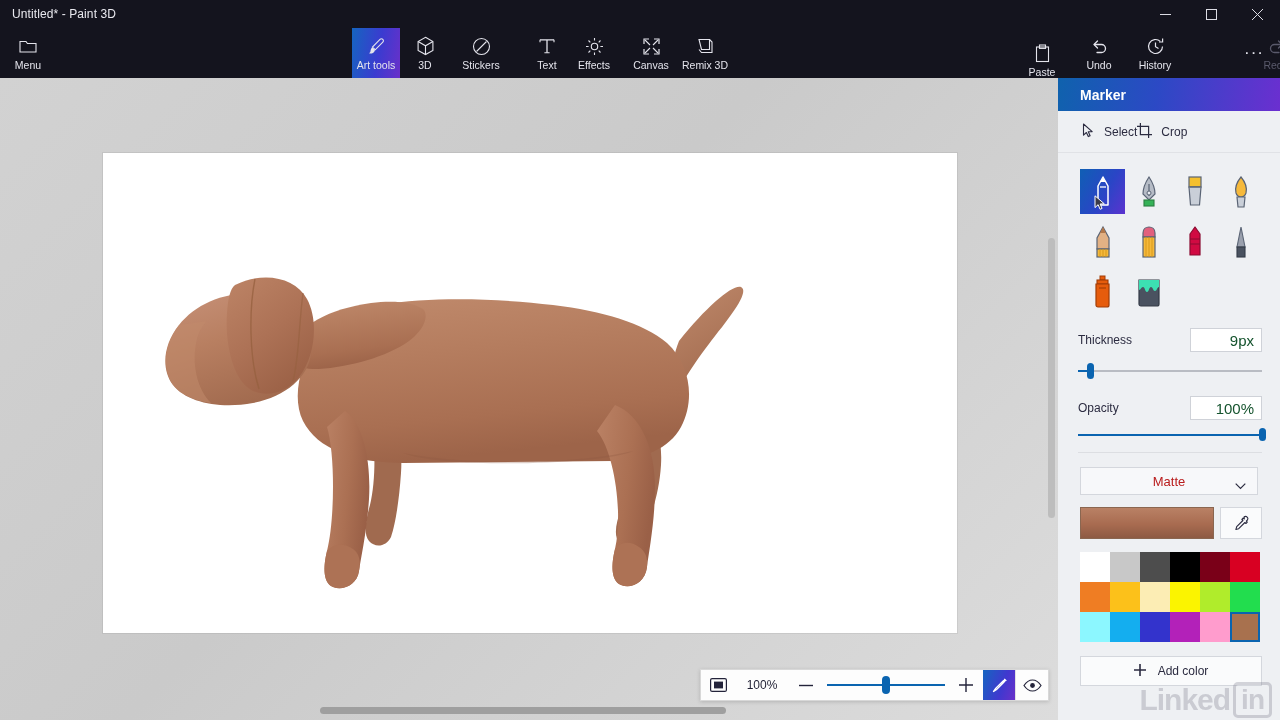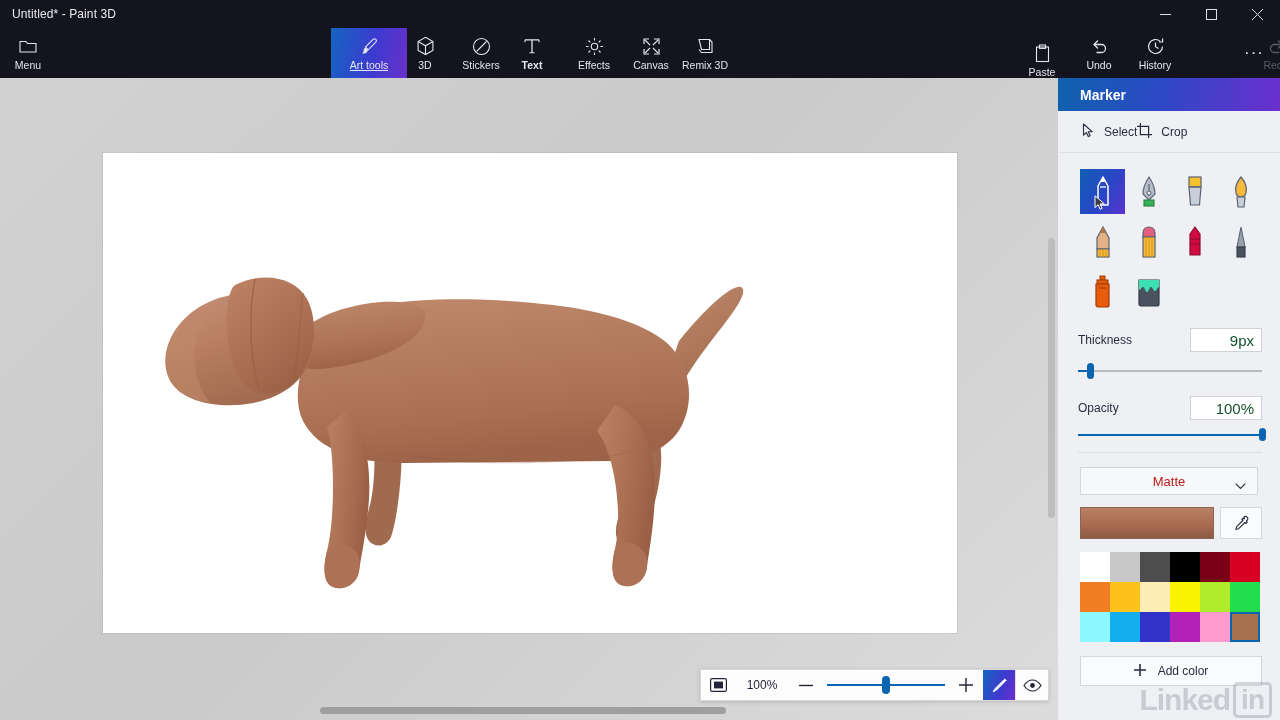--- a/index.html
+++ b/index.html
@@ -234,21 +234,21 @@
 
     <div class="ribbon-item" style="left:0px;width:56px;">
       <span class="ico">
         <svg width="18" height="16" viewBox="0 0 18 16">
             <path d="M1 3.5h6l1.4 2H17v8.5H1z" fill="none" stroke="currentColor" stroke-width="1.1"></path>
           </svg>
       </span>
       <span class="lbl">Menu</span>
     </div>
 
-    <div class="ribbon-item active" style="left:331px;width:76px;text-decoration:underline;">
+    <div class="ribbon-item active" style="left:352px;width:48px;">
       <span class="ico">
         <svg width="19" height="19" viewBox="0 0 19 19">
             <path d="M15.8 2.4c.8.8.8 2 0 2.8L8.2 12.8 5.5 10 13 2.4c.8-.8 2.1-.8 2.8 0z" fill="none" stroke="currentColor" stroke-width="1.1"></path>
             <path d="M5.2 10.3l2.8 2.8c-.4 1.6-1.5 3-3.3 3.3-1 .2-2 .1-2.6-.1.9-.5 1.3-1.2 1.4-2.2.1-1.5.8-2.9 1.7-3.8z" fill="currentColor"></path>
           </svg>
       </span>
       <span class="lbl">Art tools</span>
     </div>
 
     <div class="ribbon-item" style="left:393px;">
@@ -264,21 +264,21 @@
     <div class="ribbon-item" style="left:449px;">
       <span class="ico">
         <svg width="19" height="19" viewBox="0 0 19 19">
             <circle cx="9.5" cy="9.5" r="8" fill="none" stroke="currentColor" stroke-width="1.1"></circle>
             <path d="M4.5 14.5L14.5 4.5" stroke="currentColor" stroke-width="1.1"></path>
           </svg>
       </span>
       <span class="lbl">Stickers</span>
     </div>
 
-    <div class="ribbon-item" style="left:500px;font-weight:bold;">
+    <div class="ribbon-item" style="left:515px;">
       <span class="ico">
         <svg width="18" height="18" viewBox="0 0 18 18">
             <path d="M2 2.8h14M9 2.8v13" fill="none" stroke="currentColor" stroke-width="1.3"></path>
             <path d="M2 2.8v2.4M16 2.8v2.4M6.4 15.8h5.2" stroke="currentColor" stroke-width="1.1"></path>
           </svg>
       </span>
       <span class="lbl">Text</span>
     </div>
 
     <div class="ribbon-item" style="left:562px;">

